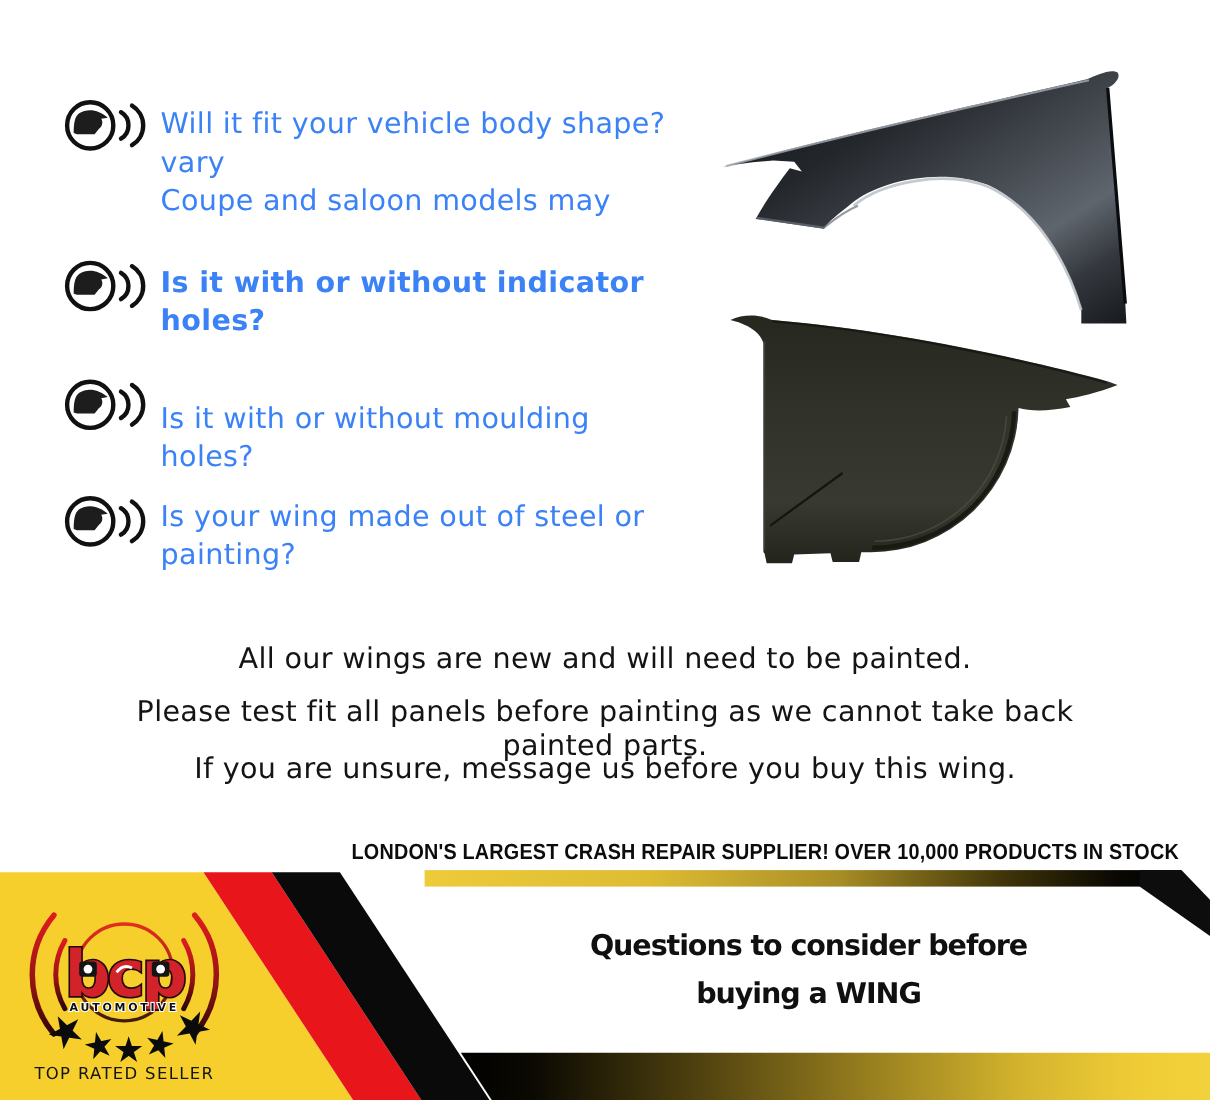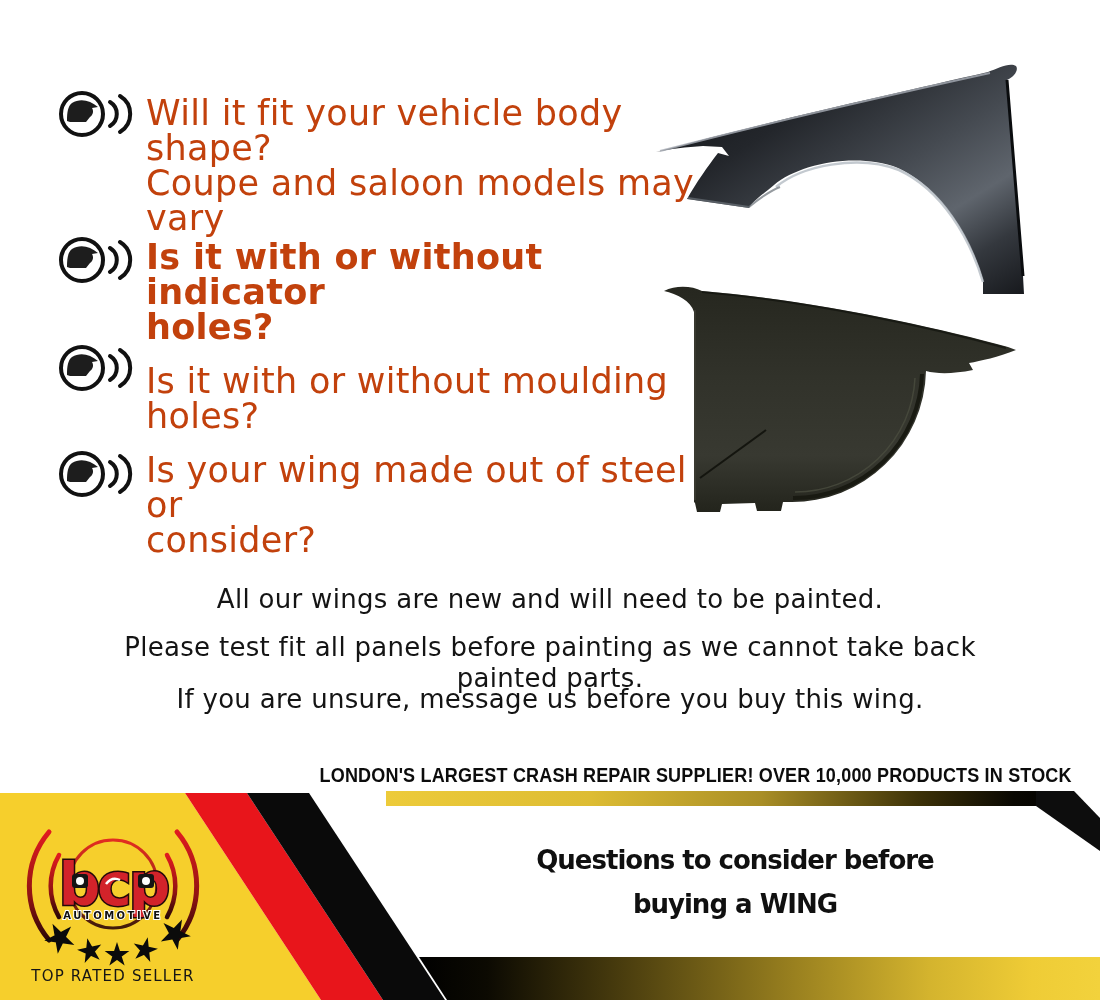--- a/index.html
+++ b/index.html
@@ -1,21 +1,21 @@
 <!DOCTYPE html>
 <html><head>
 <meta charset="utf-8">
 <style>
   html,body{margin:0;padding:0;background:#ffffff;}
   #page{position:relative;width:1100px;height:1000px;background:#ffffff;overflow:hidden;
         font-family:"DejaVu Sans","Liberation Sans",sans-serif;color:#151515;}
   .abs{position:absolute;}
   
-  .q-text{position:absolute;left:146px;width:580px;font-size:35px;line-height:35px;
-          letter-spacing:.3px;color:#c2410c;font-weight:500;}
+  .q-text{position:absolute;left:146px;width:580px;font-size:26px;line-height:35px;
+          letter-spacing:.3px;color:#3b82f6;font-weight:500;}
   .q-line{display:block;}
   
   .note{position:absolute;left:0;width:1100px;text-align:center;font-size:26px;
         line-height:31px;letter-spacing:.3px;color:#141414;font-weight:500;}
   
   .banner{position:absolute;top:764px;right:28px;font-family:"Liberation Sans",sans-serif;
           font-weight:bold;font-size:20px;color:#0c0c0c;white-space:nowrap;
           transform:scaleX(.9);transform-origin:100% 50%;letter-spacing:.2px;}
   
   .title{position:absolute;left:420px;top:838px;width:630px;text-align:center;
@@ -72,22 +72,22 @@
   </svg>
 
   <svg class="abs" style="left:56px;top:84px;" width="86" height="60" viewBox="0 0 86 60">
     <circle cx="26" cy="30" r="21" fill="none" stroke="#111" stroke-width="4"></circle>
     <path fill="#1d1d1d" d="M11 37 C 11 28, 12 22, 16 19 C 24 14, 34 16, 42 23 L 36 24 C 38 27, 37 31, 34 33 L 30 38 L 14 38 Z"></path>
     <path fill="none" stroke="#111" stroke-width="4" stroke-linecap="round" d="M 54 18 A 14 14 0 0 1 54 42"></path>
     <path fill="none" stroke="#111" stroke-width="4" stroke-linecap="round" d="M 64 12 A 21 21 0 0 1 64 48"></path>
   </svg>
   <div class="q-text" style="top:96px;">
     <span class="q-line">Will it fit your vehicle body shape?</span>
+    <span class="q-line">vary</span>
     <span class="q-line">Coupe and saloon models may</span>
-    <span class="q-line">vary</span>
   </div>
 
   <svg class="abs" style="left:56px;top:230px;" width="86" height="60" viewBox="0 0 86 60">
     <circle cx="26" cy="30" r="21" fill="none" stroke="#111" stroke-width="4"></circle>
     <path fill="#1d1d1d" d="M11 37 C 11 28, 12 22, 16 19 C 24 14, 34 16, 42 23 L 36 24 C 38 27, 37 31, 34 33 L 30 38 L 14 38 Z"></path>
     <path fill="none" stroke="#111" stroke-width="4" stroke-linecap="round" d="M 54 18 A 14 14 0 0 1 54 42"></path>
     <path fill="none" stroke="#111" stroke-width="4" stroke-linecap="round" d="M 64 12 A 21 21 0 0 1 64 48"></path>
   </svg>
   <div class="q-text" style="top:240px;font-weight:bold;">
     <span class="q-line">Is it with or without indicator</span>
@@ -106,21 +106,21 @@
   </div>
 
   <svg class="abs" style="left:56px;top:444px;" width="86" height="60" viewBox="0 0 86 60">
     <circle cx="26" cy="30" r="21" fill="none" stroke="#111" stroke-width="4"></circle>
     <path fill="#1d1d1d" d="M11 37 C 11 28, 12 22, 16 19 C 24 14, 34 16, 42 23 L 36 24 C 38 27, 37 31, 34 33 L 30 38 L 14 38 Z"></path>
     <path fill="none" stroke="#111" stroke-width="4" stroke-linecap="round" d="M 54 18 A 14 14 0 0 1 54 42"></path>
     <path fill="none" stroke="#111" stroke-width="4" stroke-linecap="round" d="M 64 12 A 21 21 0 0 1 64 48"></path>
   </svg>
   <div class="q-text" style="top:453px;">
     <span class="q-line">Is your wing made out of steel or</span>
-    <span class="q-line">consider?</span>
+    <span class="q-line">painting?</span>
   </div>
 
   <div class="note" style="top:584px;">
     <span class="q-line">All our wings are new and will need to be painted.</span>
   </div>
   <div class="note" style="top:632px;">
     <span class="q-line">Please test fit all panels before painting as we cannot take back</span>
     <span class="q-line">painted parts.</span>
   </div>
   <div class="note" style="top:684px;">

